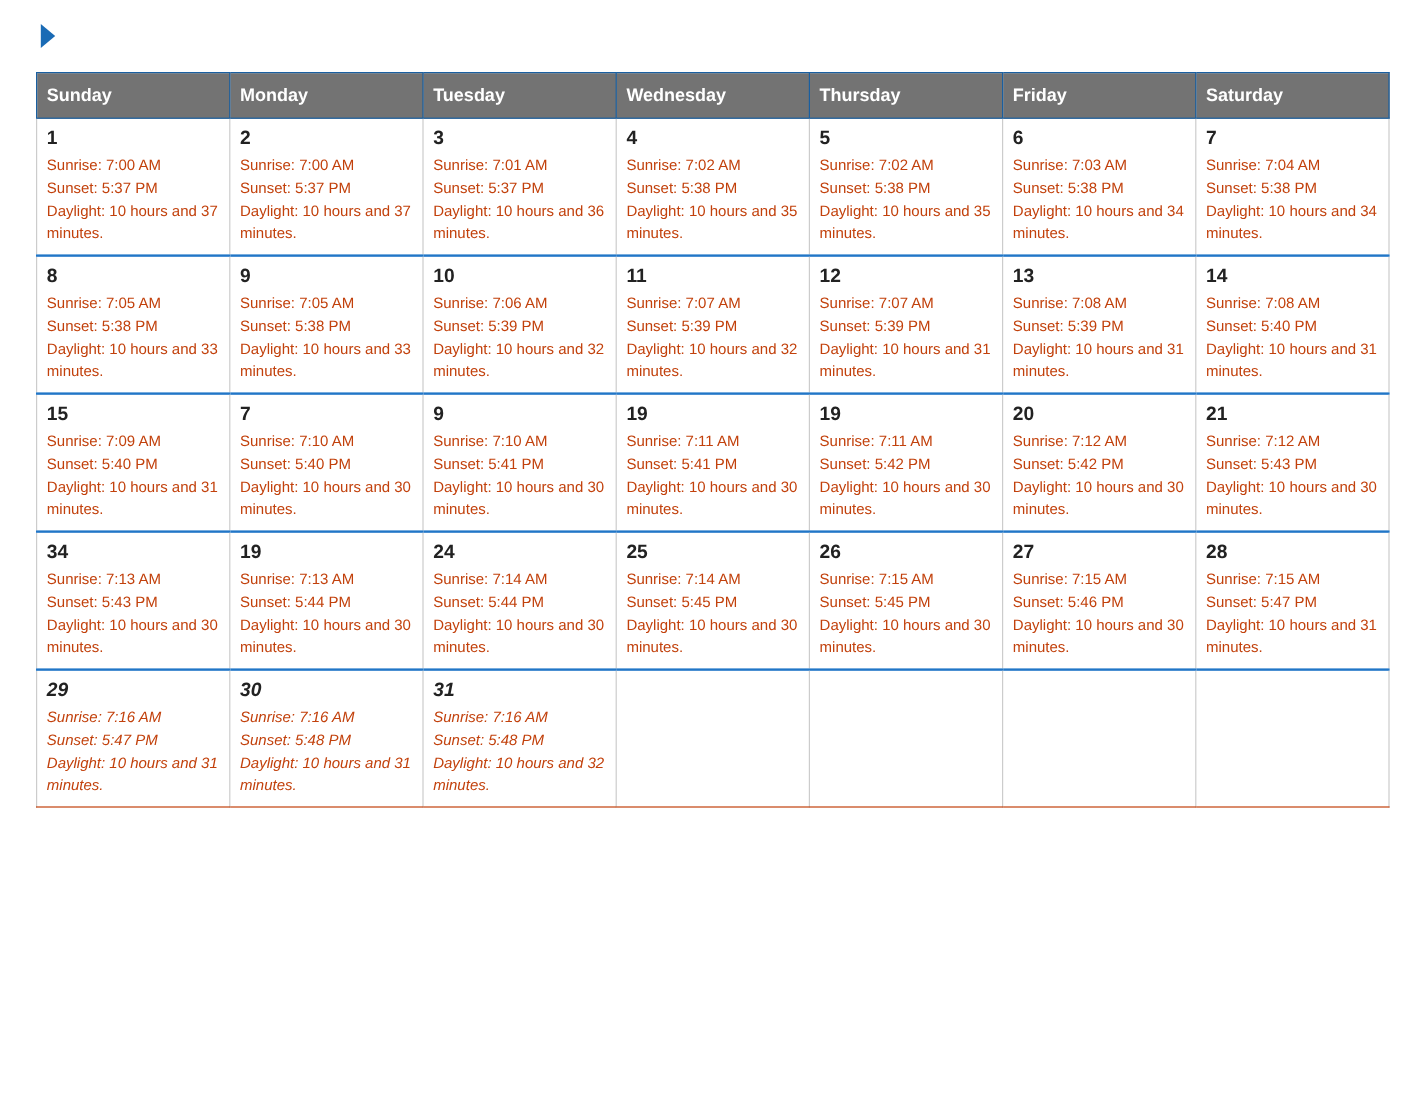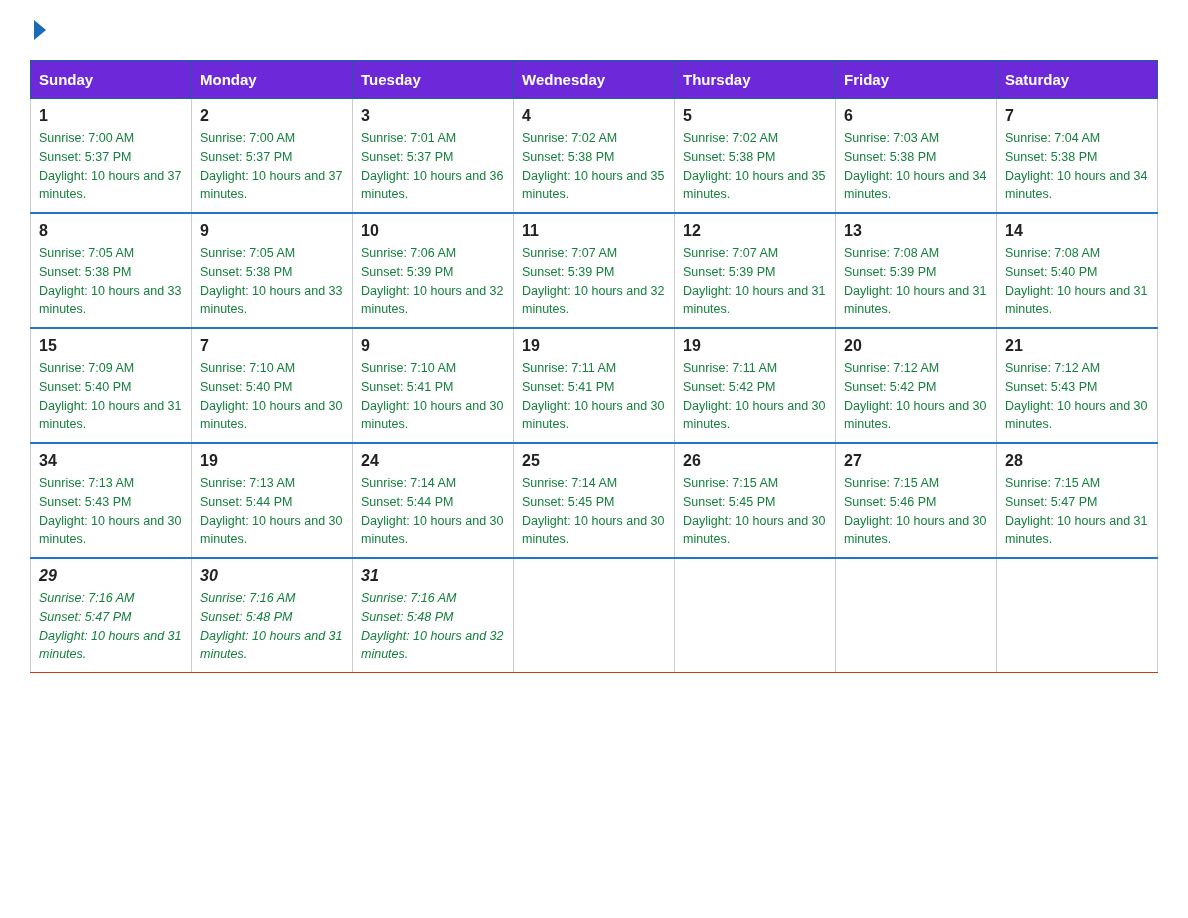--- a/index.html
+++ b/index.html
@@ -56,21 +56,21 @@
       font-size: 22px;
       color: #555;
       margin-top: 4px;
     }
     table {
       width: 100%;
       border-collapse: collapse;
       table-layout: fixed;
     }
     th {
-      background-color: #6d28d9;
+      background-color: #737373;
       color: #fff;
       padding: 10px 8px;
       font-size: 15px;
       font-weight: bold;
       text-align: left;
       border: 1px solid #1a5fa0;
     }
     td {
       vertical-align: top;
       padding: 8px 8px;
@@ -85,21 +85,21 @@
     }
     .day-number {
       font-size: 16px;
       font-weight: bold;
       margin-bottom: 4px;
       color: #222;
     }
     .day-info {
       font-size: 12.5px;
       line-height: 1.5;
-      color: #15803d;
+      color: #c2410c;
     }
     tr td {
       border-bottom: 2px solid #2176c7;
     }
     tr:last-child td {
       border-bottom: 1px solid #c2410c;
       font-style: italic;
     }
   </style>
 </head>

